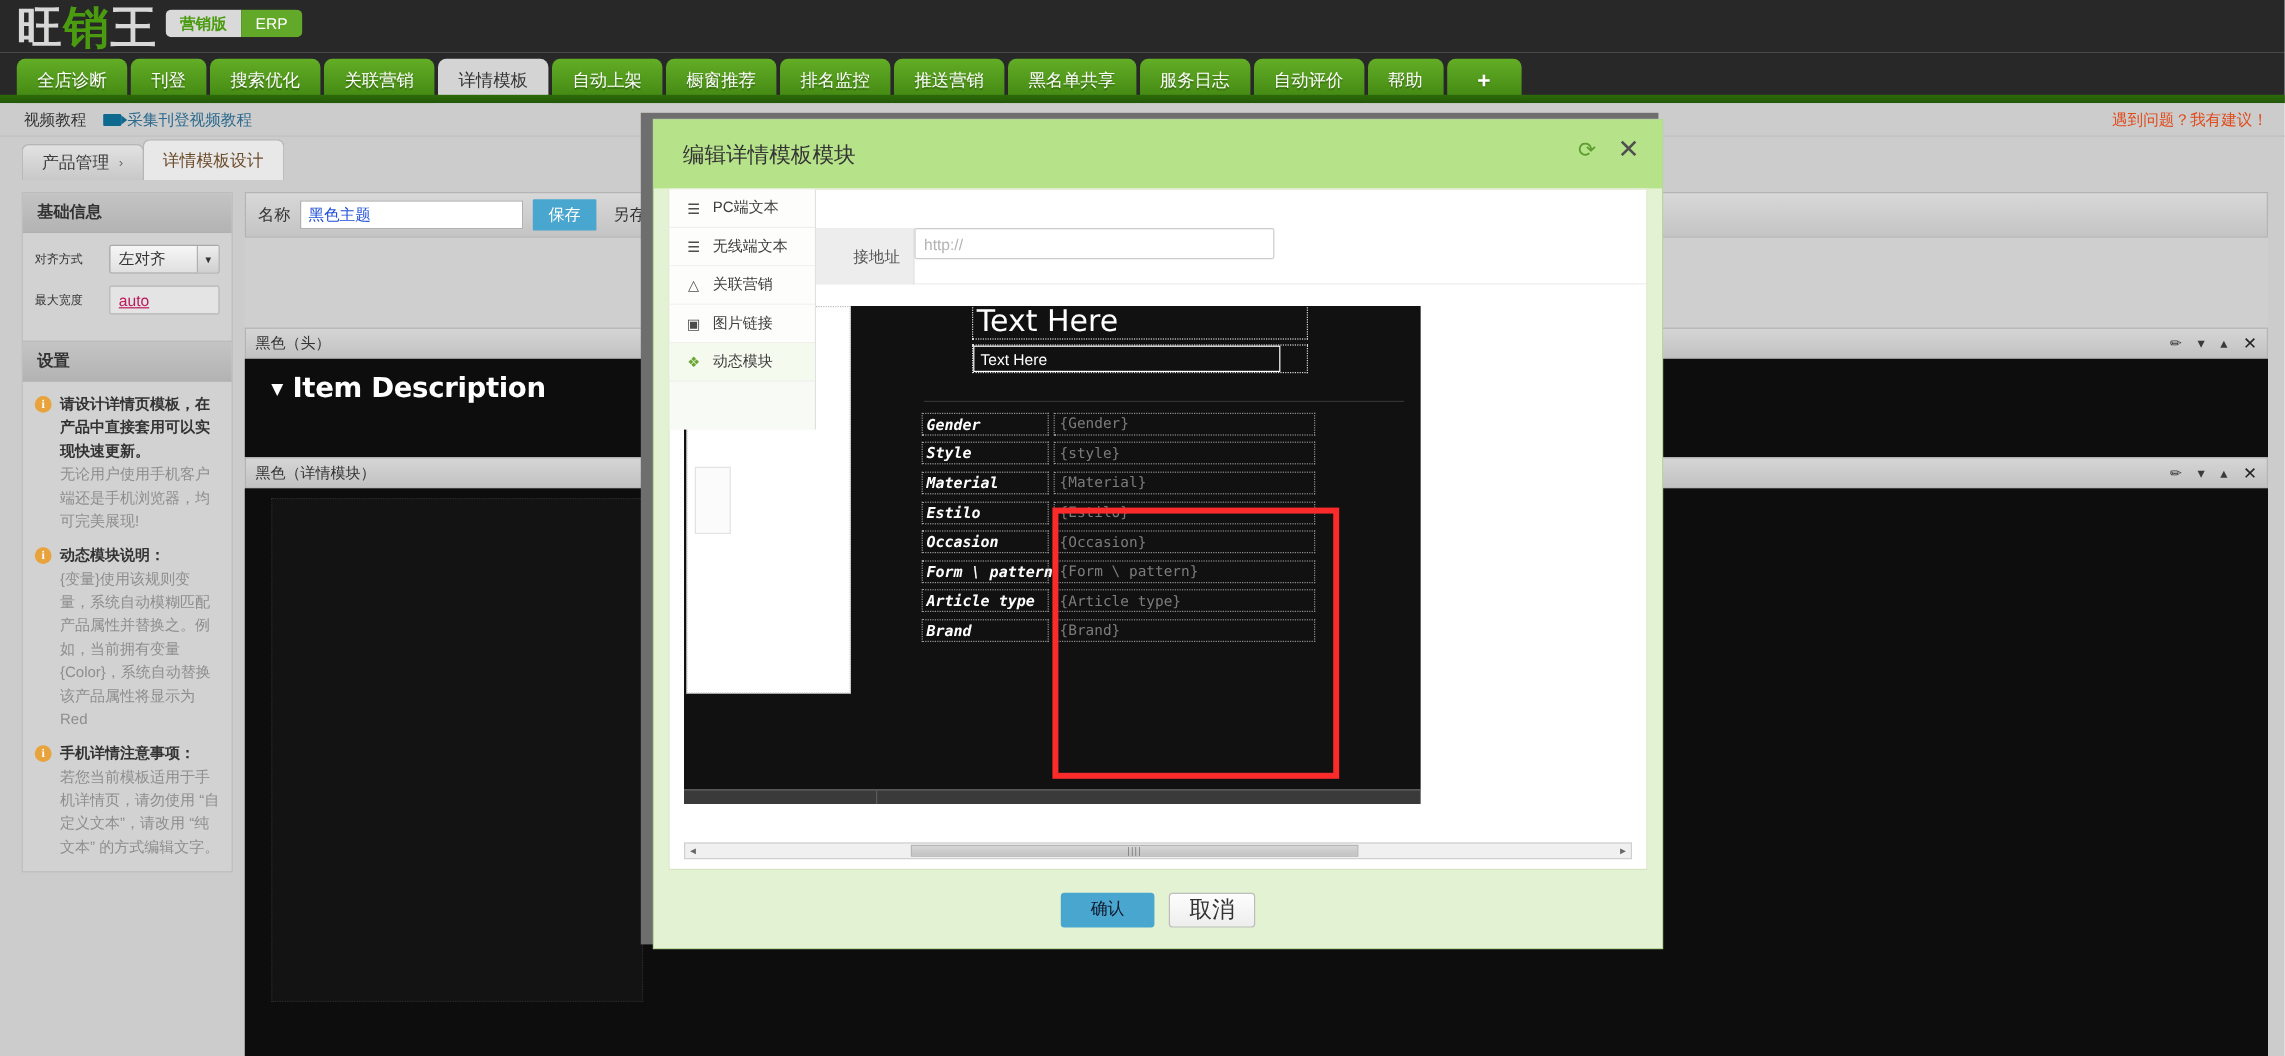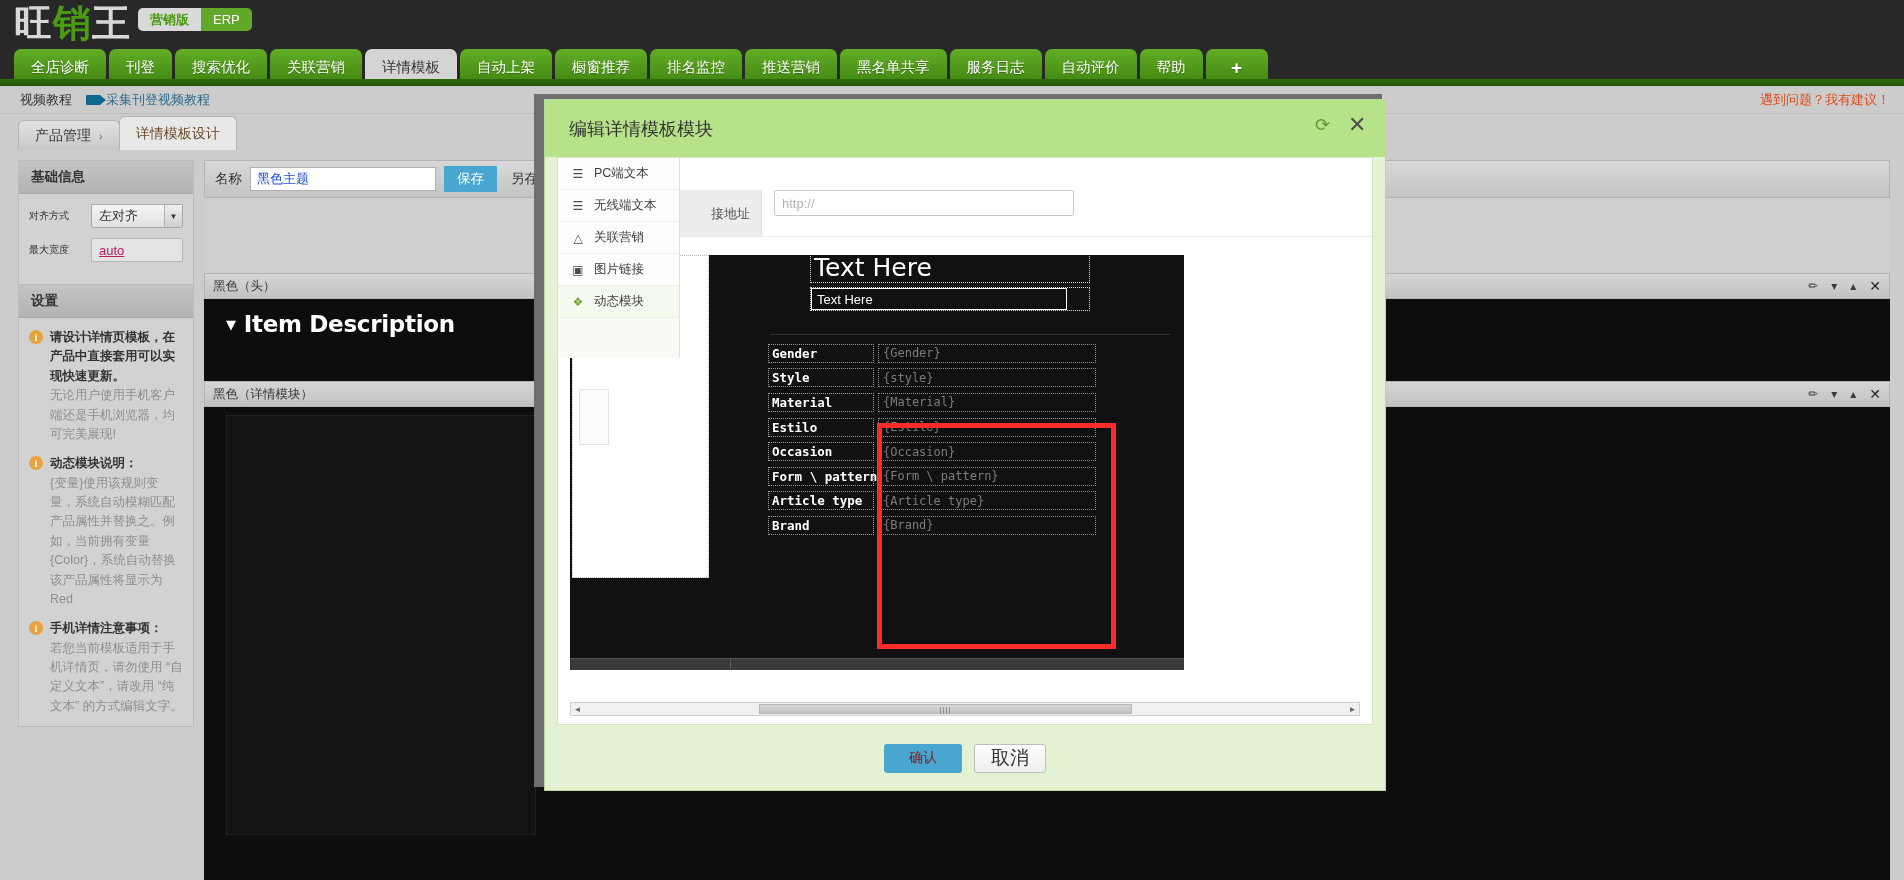--- a/index.html
+++ b/index.html
@@ -322,21 +322,21 @@
     right: 0; height: 47px;
     display: flex; align-items: flex-start;
     border-bottom: 1px solid #ededed;
   }
   .linklabel {
     width: 82px; height: 47px; display: flex; align-items: center; justify-content: flex-end;
     padding-right: 11px; font-size: 13px; color: #555;
     background: #ededed; border-right: 1px solid #e2e2e2;
   }
   .linkinput {
-    margin-left: 12px; width: 300px; height: 26px;
+    width: 300px; height: 26px;
     border: 1px solid #cccccc; border-radius: 2px;
     background: #fff; font-size: 13px; color: #b3b3b3;
     padding-left: 7px; display: flex; align-items: center;
   }
 
   
   .previewwrap {
     position: absolute; left: 12px; top: 97px;
     width: 614px; height: 436px;
     overflow: hidden;
@@ -381,20 +381,21 @@
     position: absolute; left: 198px; top: 86px; width: 400px;
   }
   .attrrow { display: flex; align-items: center; height: 24.6px; }
   .attrkey {
     width: 106px; height: 19px;
     border: 1px dotted #9a9a9a;
     color: #fff; font-size: 12.5px; font-weight: bold;
     font-family: "DejaVu Sans Mono", monospace;
     display: flex; align-items: center; padding-left: 3px;
     white-space: nowrap;
+    font-style: italic;
   }
   .attrval {
     margin-left: 4px; width: 218px; height: 19px;
     border: 1px dotted #8f8f8f;
     color: #7c7c7c; font-size: 12px;
     font-family: "DejaVu Sans Mono", monospace;
     display: flex; align-items: center; padding-left: 4px;
     white-space: nowrap;
   }
   .redbox {
@@ -426,21 +427,21 @@
     border: 1px solid #b5b5b5; cursor: pointer;
     display: flex; align-items: center; justify-content: center;
     font-size: 8px; color: #777; letter-spacing: 1px;
   }
 
   .modal-foot {
     position: absolute; left: 0; bottom: 0; width: 840px; height: 64px;
     display: flex; align-items: center; justify-content: center; gap: 12px;
   }
   .btn-ok {
-    width: 78px; height: 29px; background: #49a6cf; color: #7f1d1d;
+    width: 78px; height: 29px; background: #49a6cf; color: #0f172a;
     font-size: 14px; border-radius: 3px;
     display: flex; align-items: center; justify-content: center; cursor: pointer;
   }
   .btn-cancel {
     width: 72px; height: 29px;
     background: linear-gradient(to bottom,#fdfdfd,#eeeeee);
     border: 1px solid #bdbdbd; color: #333;
     font-size: 19px; border-radius: 3px;
     display: flex; align-items: center; justify-content: center; cursor: pointer;
   }

